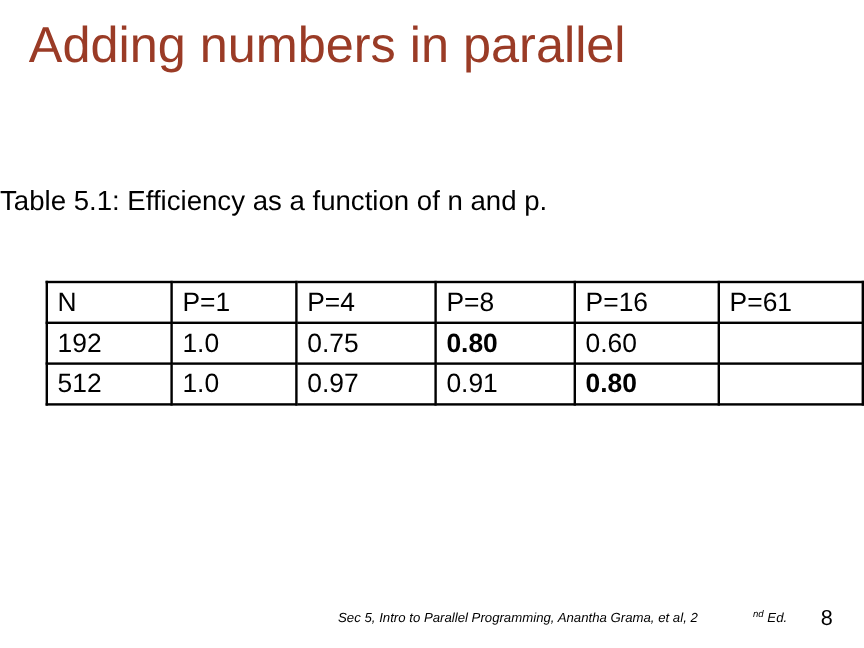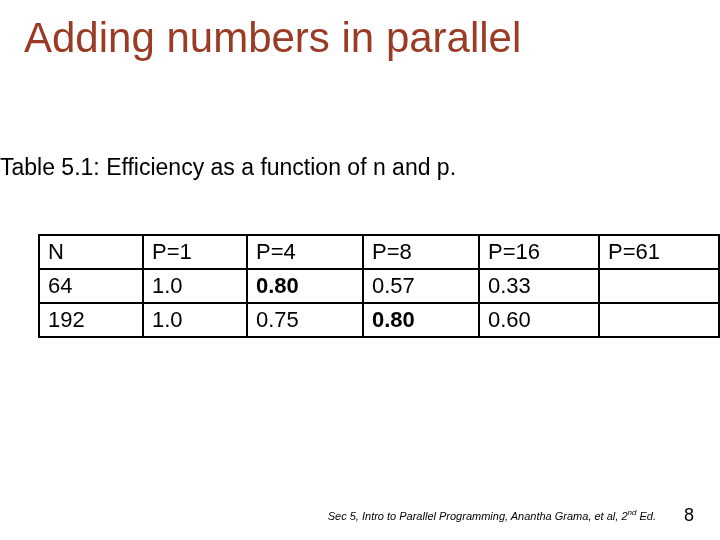--- a/index.html
+++ b/index.html
@@ -57,20 +57,21 @@
     bottom: 18px;
     right: 64px;
     font-size: 11px;
     font-style: italic;
     color: #000;
   }
   .footer-citation .sup {
     font-size: 8px;
     vertical-align: super;
     font-style: italic;
+    margin-left: 46px;
   }
   .page-number {
     position: absolute;
     bottom: 14px;
     right: 26px;
     font-size: 18px;
     color: #000;
   }
 </style>
 </head>
@@ -84,33 +85,33 @@
   <tbody>
       <tr>
     <td class="col-n">N</td>
     <td class="col-p1">P=1</td>
     <td class="col-p4">P=4</td>
     <td class="col-p8">P=8</td>
     <td class="col-p16">P=16</td>
     <td class="col-p32">P=61</td>
   </tr>
   <tr>
-    <td>64</td>
-    <td>1.0</td>
-    <td class="bold">0.80</td>
-    <td>0.57</td>
-    <td>0.33</td>
-    <td></td>
-  </tr>
-  <tr>
     <td>192</td>
     <td>1.0</td>
     <td>0.75</td>
     <td class="bold">0.80</td>
     <td>0.60</td>
+    <td></td>
+  </tr>
+  <tr>
+    <td>512</td>
+    <td>1.0</td>
+    <td>0.97</td>
+    <td>0.91</td>
+    <td class="bold">0.80</td>
     <td></td>
   </tr>
 </tbody>
   </table>
 
 <div class="footer-citation">
   <span>Sec 5, Intro to Parallel Programming, Anantha Grama, et al, 2</span><span class="sup">nd</span><span> Ed.</span>
 </div>
 
 <div class="page-number">8</div>

